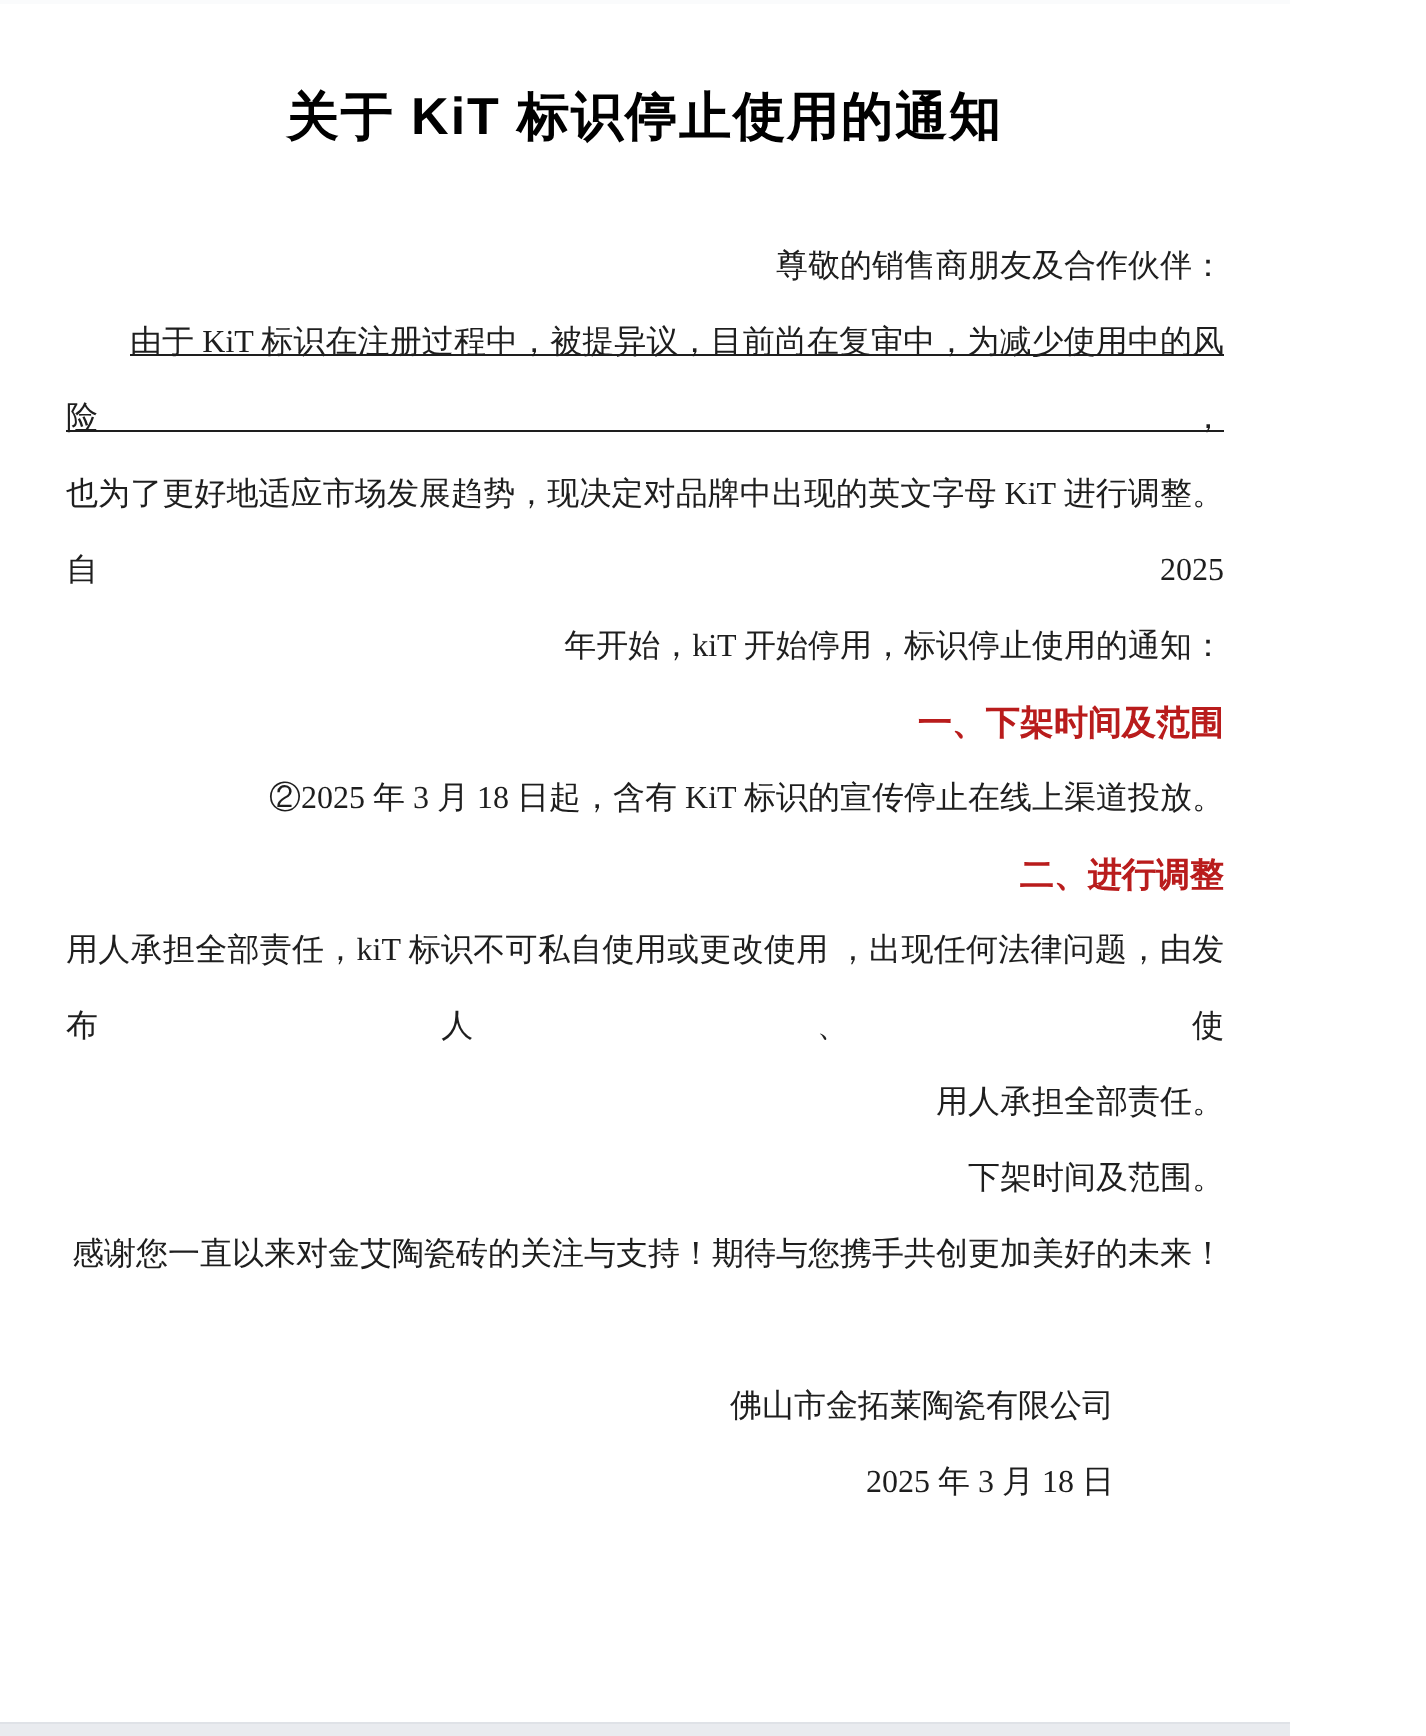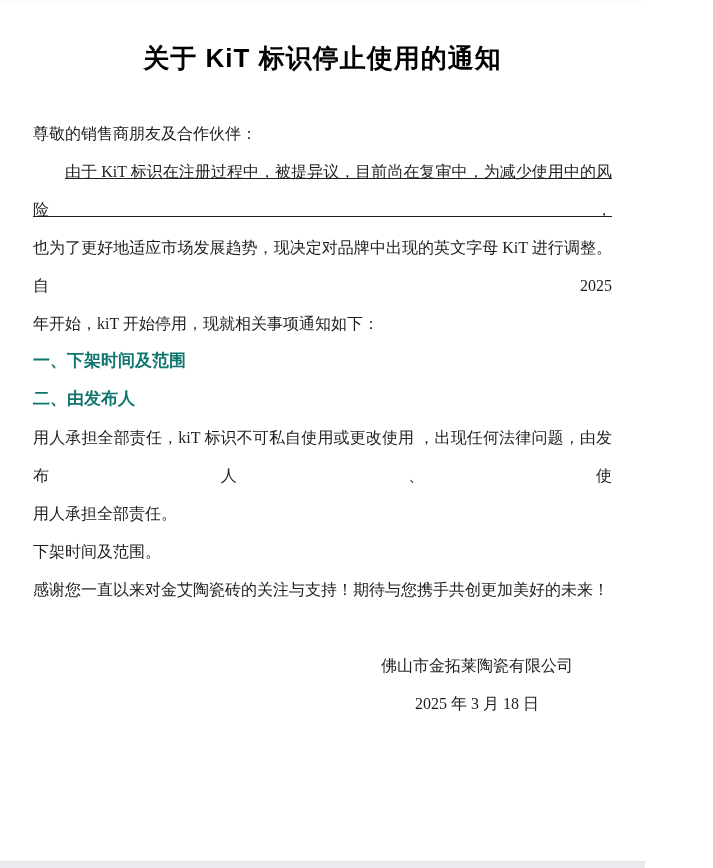--- a/index.html
+++ b/index.html
@@ -26,38 +26,39 @@
     line-height: 40px;
     letter-spacing: 1px;
     text-align: center;
     color: #000000;
     margin-bottom: 37px;
   }
   .line {
     font-size: 16px;
     line-height: 38px;
     white-space: nowrap;
+    text-align: right;
   }
   .fill {
     white-space: normal;
     text-align: justify;
     text-align-last: justify;
   }
   .indent { text-indent: 32px; text-decoration: underline; }
   .heading {
-    font-family: Liberation Mono, monospace;
+    font-family: Liberation Sans, sans-serif;
     font-weight: 700;
     font-size: 17px;
-    color: #0f766e;
+    color: #b91c1c;
   }
   .blank-line { height: 38px; }
   .signature {
     width: max-content;
     margin-left: auto;
-    margin-right: 39px;
+    margin-right: 55px;
     text-align: center;
   }
   .scrollbar-track {
     position: absolute;
     left: 0;
     bottom: 0;
     width: 713px;
     height: 7px;
     background: #e9ebef;
     border-top: 1px solid #dfe2e7;
@@ -77,25 +78,26 @@
 
 <div class="page">
   <div class="content">
 
     <div class="doc-title">关于 KiT 标识停止使用的通知</div>
 
     <div class="line">尊敬的销售商朋友及合作伙伴：</div>
 
     <div class="line fill indent">由于 KiT 标识在注册过程中，被提异议，目前尚在复审中，为减少使用中的风险，</div>
     <div class="line fill">也为了更好地适应市场发展趋势，现决定对品牌中出现的英文字母 KiT 进行调整。自 2025</div>
-    <div class="line">年开始，kiT 开始停用，现就相关事项通知如下：</div>
+    <div class="line">年开始，kiT 开始停用，标识停止使用的通知：</div>
 
     <div class="line heading">一、下架时间及范围</div>
+    <div class="line">②2025 年 3 月 18 日起，含有 KiT 标识的宣传停止在线上渠道投放。</div>
 
-    <div class="line heading">二、由发布人</div>
+    <div class="line heading">二、进行调整</div>
     <div class="line fill">用人承担全部责任，kiT 标识不可私自使用或更改使用 ，出现任何法律问题，由发布人、使</div>
     <div class="line">用人承担全部责任。</div>
     <div class="line">下架时间及范围。</div>
     <div class="line">感谢您一直以来对金艾陶瓷砖的关注与支持！期待与您携手共创更加美好的未来！</div>
 
     <div class="blank-line"></div>
 
     <div class="signature">
       <div class="line">佛山市金拓莱陶瓷有限公司</div>
       <div class="line">2025 年 3 月 18 日</div>

